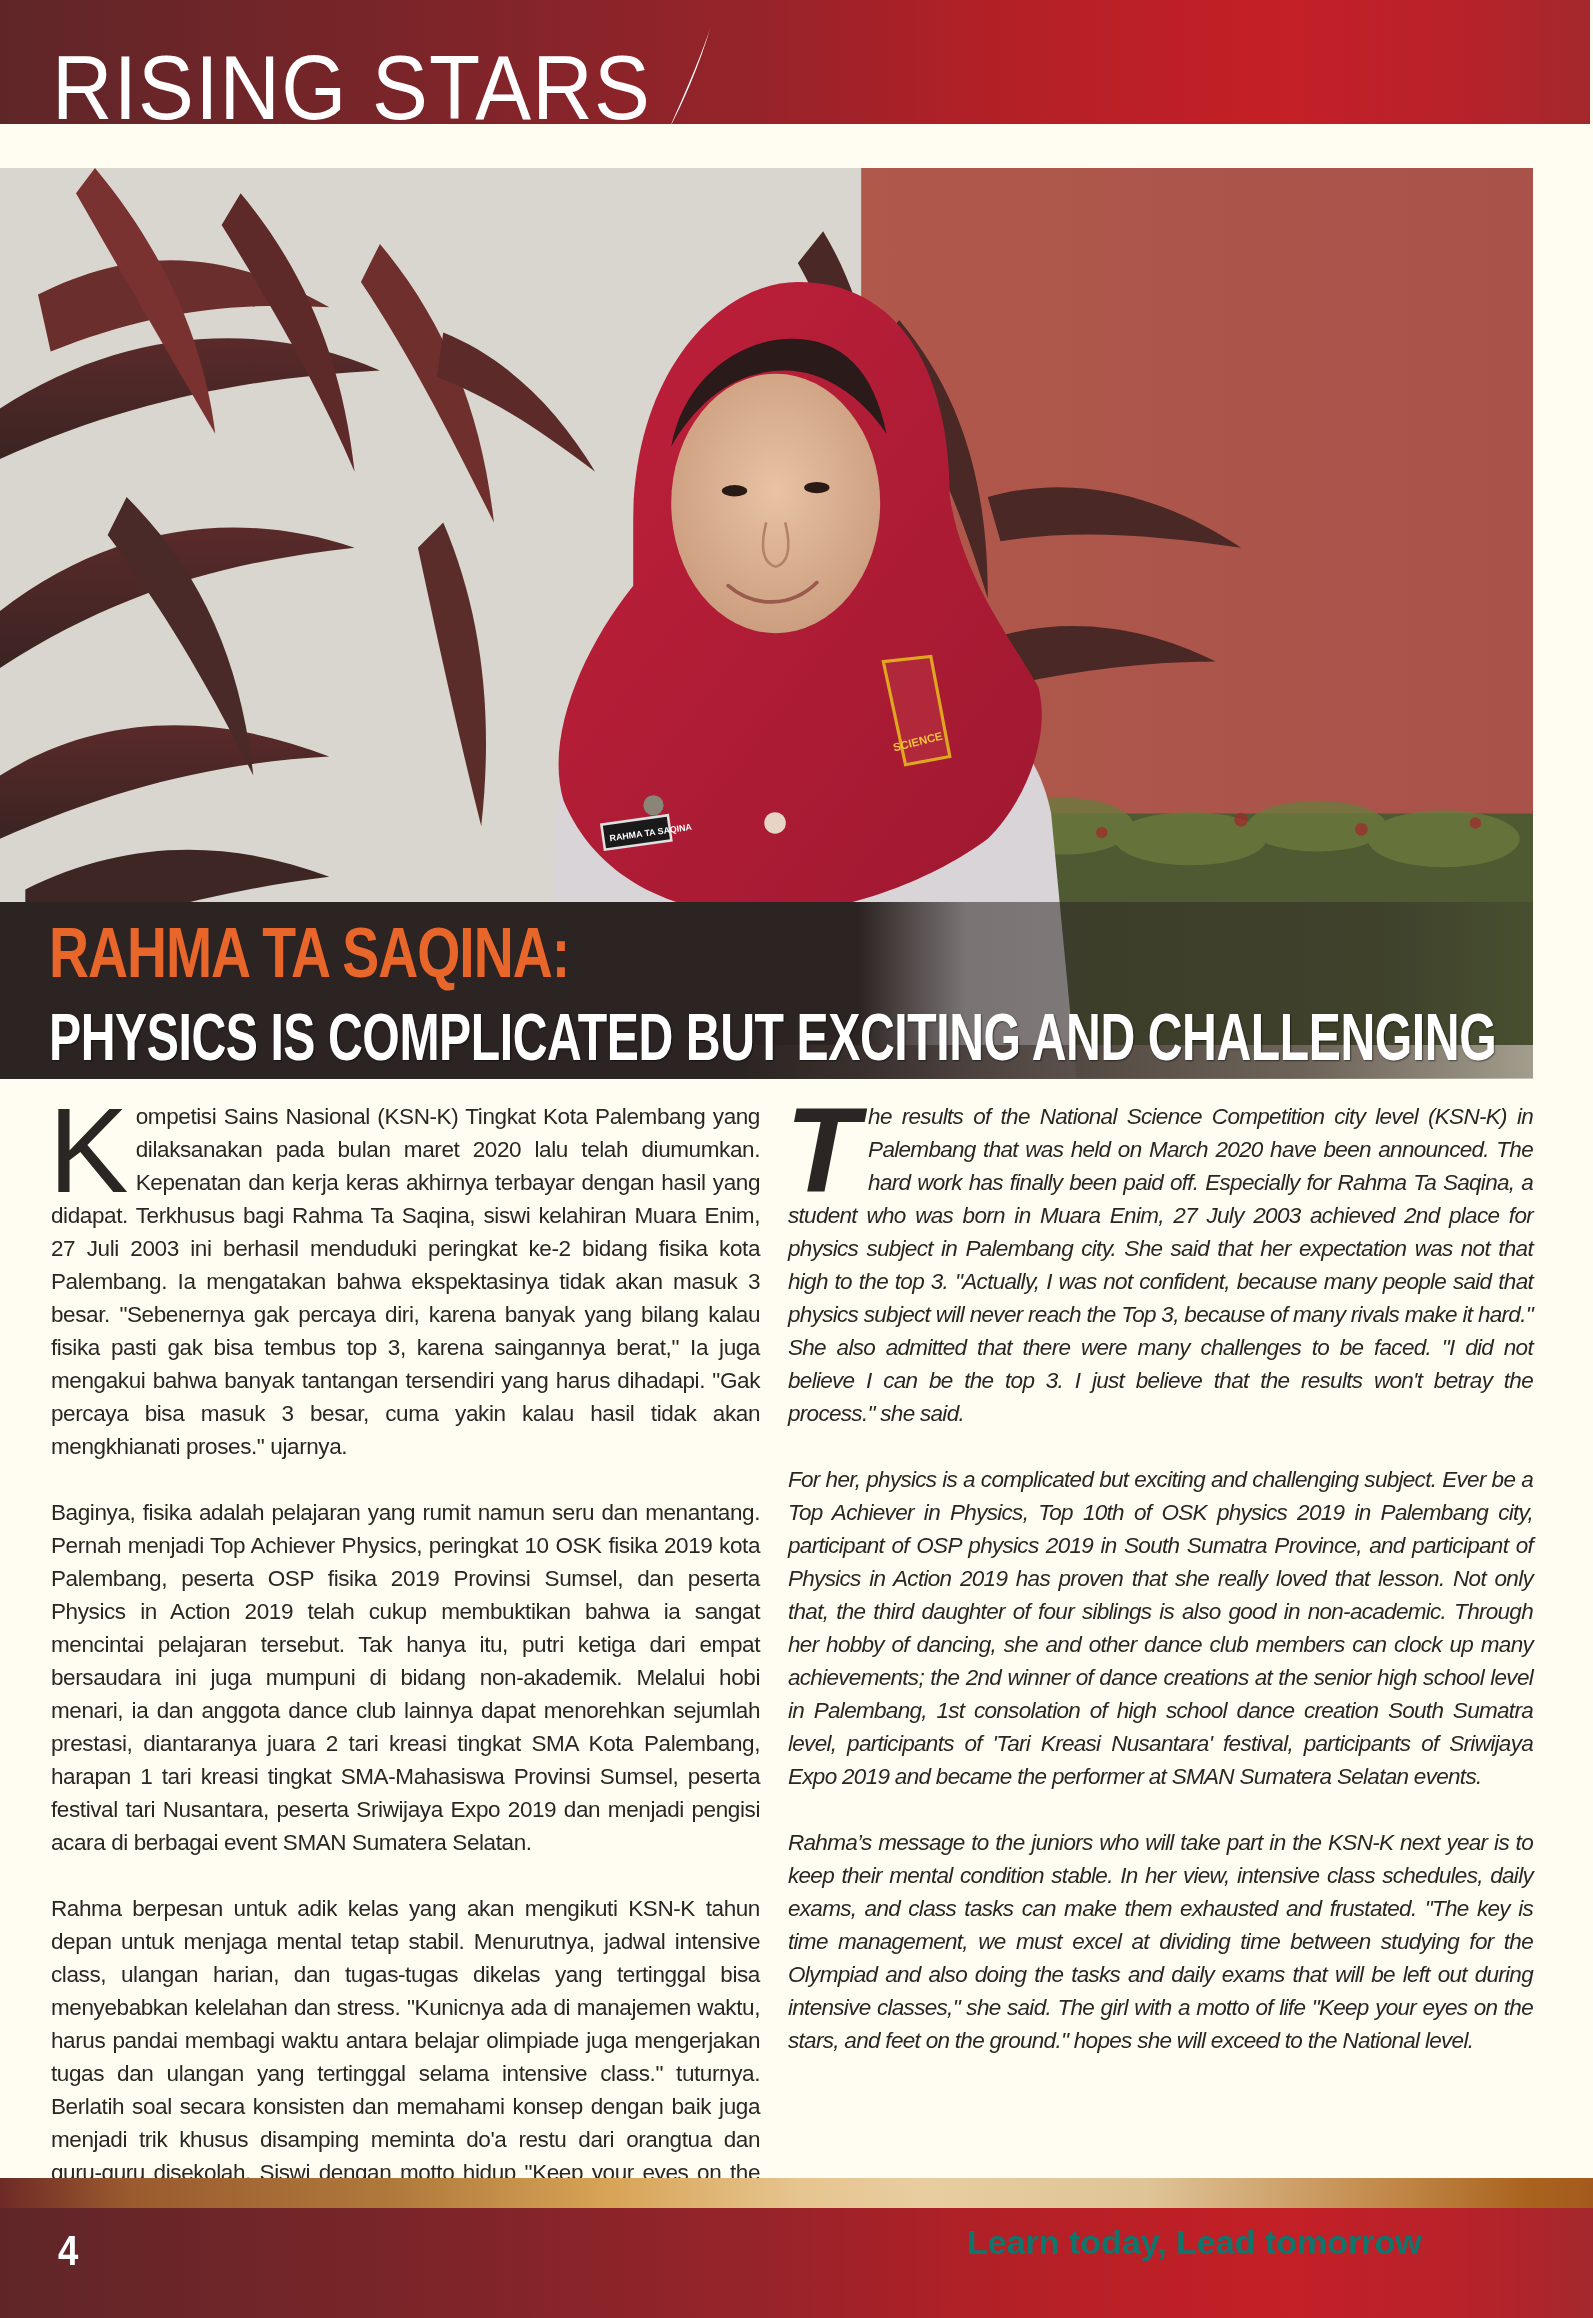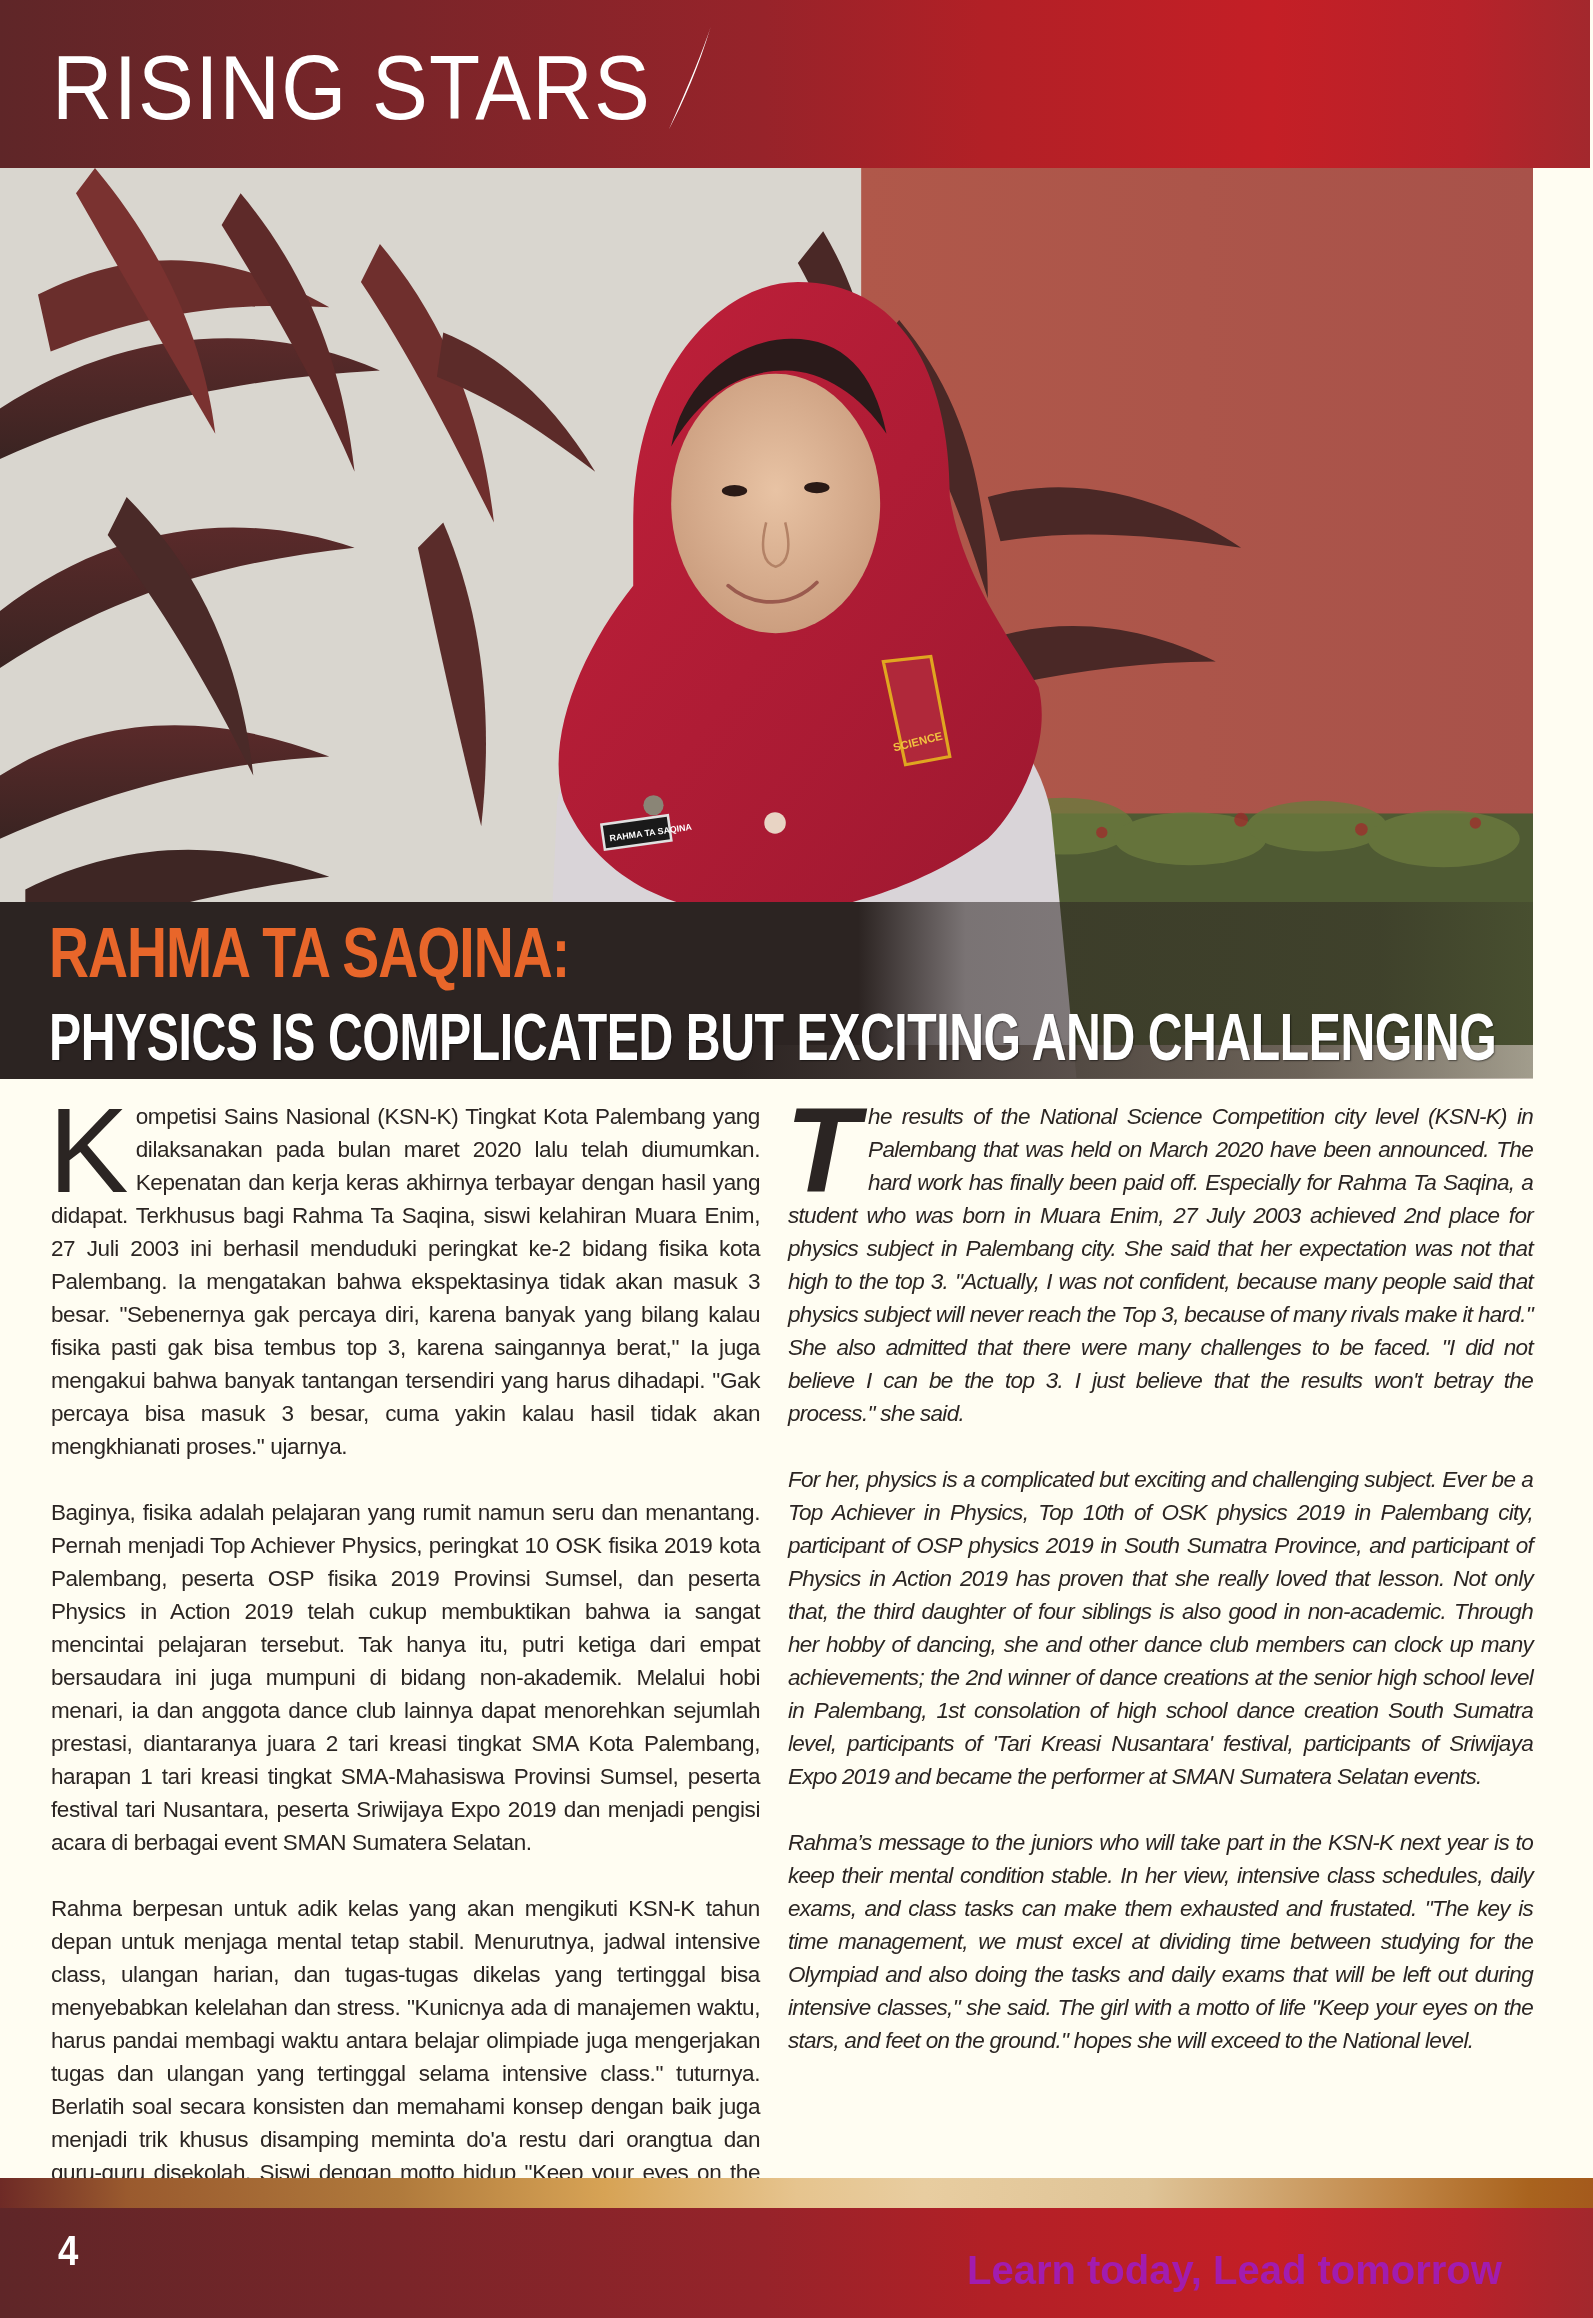--- a/index.html
+++ b/index.html
@@ -2,21 +2,21 @@
 <html style="font-size:10px"><head>
 <meta charset="utf-8">
 <style>
   html, body { margin: 0; padding: 0; }
   body {
     width: 1593px; height: 2319px; position: relative; overflow: hidden;
     background: #fffdf2;
     font-family: "Liberation Sans", sans-serif;
   }
   .header {
-    position: absolute; left: 0; top: 0; width: 1590px; height: 168px;
+    position: absolute; left: 0; top: 0; width: 1590px; height: 124px;
     background: linear-gradient(90deg, #5f2628 0%, #7a2529 25%, #97232a 48%, #b22026 62%, #c41f26 80%, #b8222a 92%, #a3282d 100%);
   }
   .header-title {
     position: absolute; left: 52px; top: 43px;
     font-family: "Liberation Sans", sans-serif; font-weight: 400;
     font-size: 90px; letter-spacing: 1.3px; color: #ffffff; line-height: 1;
     transform: scaleX(0.93); transform-origin: left top;
   }
   .feather-icon { position: absolute; left: 665px; top: 24px; width: 51px; height: 108px; }
 
@@ -78,21 +78,21 @@
   }
   .page-number {
     position: absolute; left: 58px; top: 2229px;
     font-family: "Liberation Sans", sans-serif; font-weight: 700;
     font-size: 43px; color: #ffffff; line-height: 1;
     transform: scaleX(0.85); transform-origin: left top;
   }
   .tagline {
     position: absolute; left: 967px; top: 2225px;
     font-family: "Liberation Sans", sans-serif; font-weight: 700;
-    font-size: 40px; color: #a21caf; line-height: 1; white-space: nowrap; margin-top: 25px;
+    font-size: 34px; color: #0f766e; line-height: 1; white-space: nowrap;
   }
 </style>
 </head>
 <body>
 
 <div class="header">
   <div class="header-title">RISING STARS</div>
   <svg class="feather-icon" viewBox="0 0 80 170">
     <path d="M72 4 C 60 40, 40 90, 6 166 C 30 120, 52 70, 72 4 Z" fill="#ffffff"></path>
   </svg>

